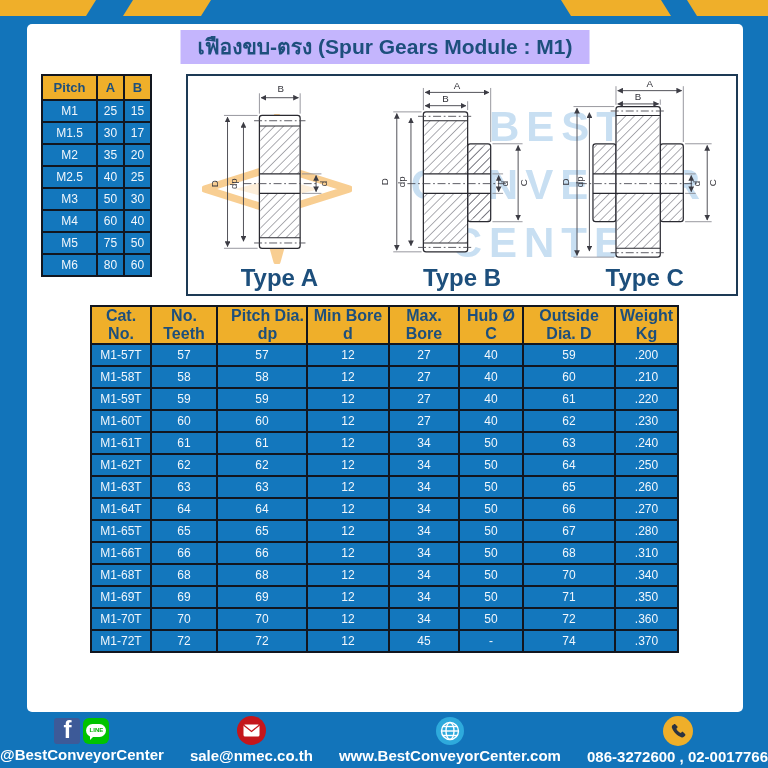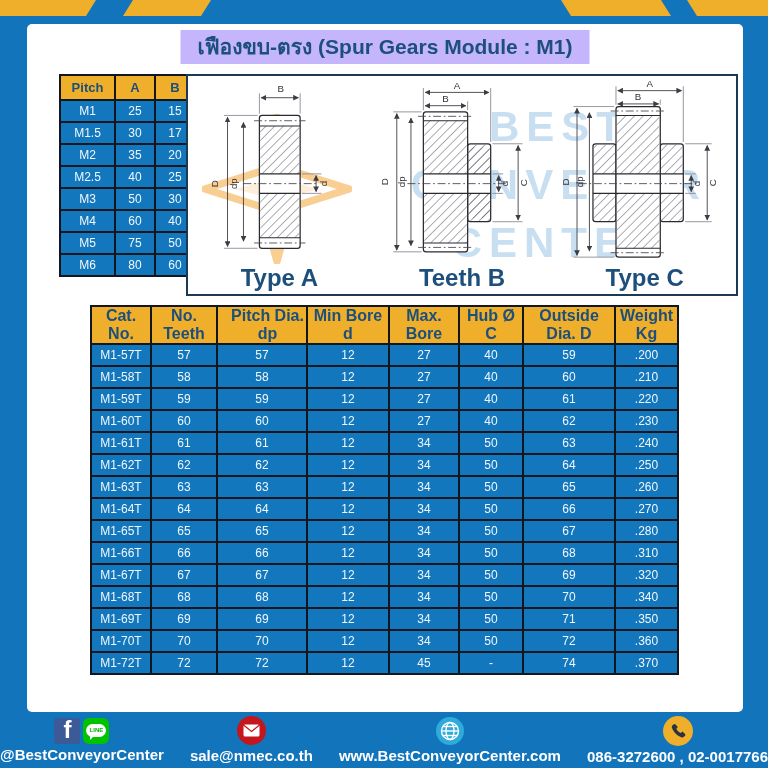--- a/index.html
+++ b/index.html
@@ -23,21 +23,21 @@
   .title-banner { position:absolute; top:6px; left:50%; transform:translateX(-50%);
     background:#c4b5fd; color:#1d4f7c; font-size:21px; font-weight:bold;
     line-height:34px; height:34px; padding:0 17px; white-space:nowrap; }
 
   
   table { border-collapse:collapse; table-layout:fixed; }
   th,td { border:2px solid #12161f; text-align:center; vertical-align:middle; overflow:hidden; }
   th { background:#efaf2a; color:#1d4f7c; font-weight:bold; }
   td { background:#1377bd; color:#f2f7fc; }
 
-  .pitch-table { position:absolute; left:32px; top:50px; width:137px; }
+  .pitch-table { position:absolute; left:14px; top:50px; width:111px; }
   .pitch-table th { font-size:13px; height:25px; }
   .pitch-table td { font-size:12px; height:22px; }
   .pitch-table th:nth-child(1){ width:55px; }
 
   .main-table { position:absolute; left:63px; top:281px; width:589px; }
   .main-table th { font-size:16px; height:25px; }
   .main-table td { font-size:12px; height:22px; }
   .main-table th:nth-child(1){width:60px;} .main-table th:nth-child(2){width:66px;}
   .main-table th:nth-child(3){width:90px;padding-left:11px;} .main-table th:nth-child(4){width:82px;}
   .main-table th:nth-child(5){width:70px;margin-left:44px;} .main-table th:nth-child(6){width:64px;}
@@ -256,21 +256,21 @@
           </g>
           <g fill="#33333a" font-size="11" text-anchor="middle">
             <text x="84" y="10">A</text>
             <text x="71" y="25">B</text>
             <text transform="rotate(-90 6 115)" x="6" y="115">D</text>
             <text transform="rotate(-90 25 115)" x="25" y="115">dp</text>
             <text transform="rotate(-90 141 117)" x="141" y="117">d</text>
             <text transform="rotate(-90 163 116)" x="163" y="116">C</text>
           </g>
         </svg>
-        <div class="type-label">Teeth B</div>
+        <div class="type-label">Type B</div>
       </div>
 
       <div class="drawing">
         <svg class="draw-svg" viewBox="0 0 180 210">
           <g stroke="#8a8a92" stroke-width="1" fill="none">
             <line x1="58" y1="28" x2="58" y2="7"></line>
               <line x1="134" y1="70" x2="134" y2="7"></line>
             <line x1="108" y1="28" x2="108" y2="22"></line>
             <line x1="56" y1="30" x2="10" y2="30"></line>
               <line x1="56" y1="200" x2="10" y2="200"></line>
@@ -428,30 +428,20 @@
             <td>M1-66T</td>
             <td>66</td>
             <td>66</td>
             <td>12</td>
             <td>34</td>
             <td>50</td>
             <td>68</td>
             <td>.310</td>
           </tr>
           <tr>
-            <td>M1-67T</td>
-            <td>67</td>
-            <td>67</td>
-            <td>12</td>
-            <td>34</td>
-            <td>50</td>
-            <td>69</td>
-            <td>.320</td>
-          </tr>
-          <tr>
             <td>M1-68T</td>
             <td>68</td>
             <td>68</td>
             <td>12</td>
             <td>34</td>
             <td>50</td>
             <td>70</td>
             <td>.340</td>
           </tr>
           <tr>

